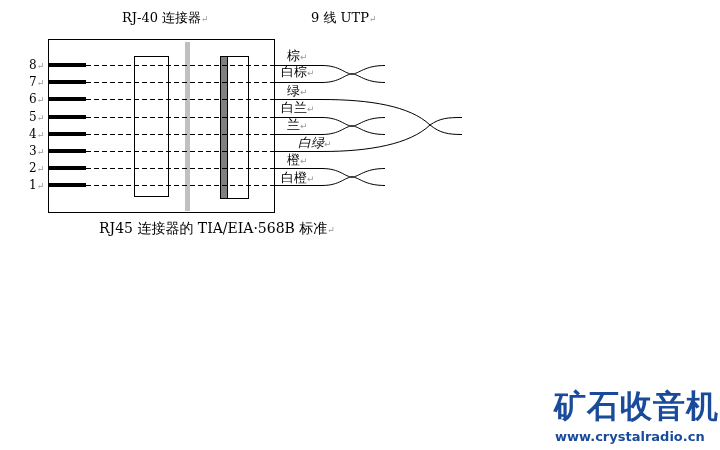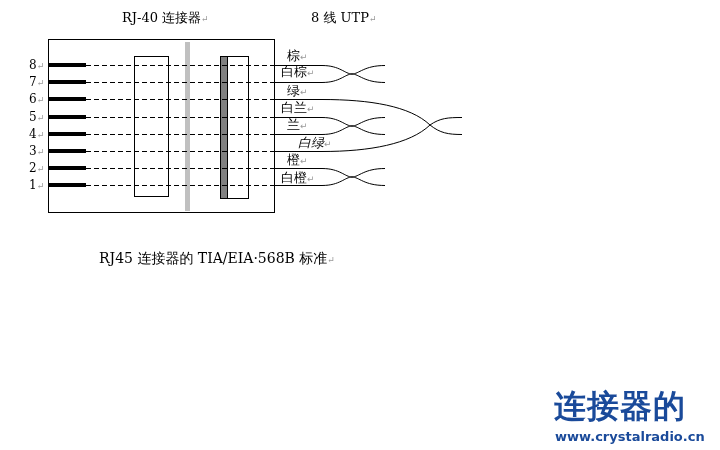--- a/index.html
+++ b/index.html
@@ -75,39 +75,39 @@
 
     <path d="M322,99.5 C370,99.5 410,106 430,125 C440,118 448,117.5 462,117.5"></path>
     <path d="M322,151.5 C370,151.5 410,144 430,125 C440,133 448,134.5 462,134.5"></path>
   </g>
 </svg>
 
 <div class="abs label" style="left:122px; top:11px;">
   <span>RJ-40 连接器</span><span class="para">↵</span>
 </div>
 <div class="abs label" style="left:311px; top:11px;">
-  <span>8 线 UTP</span><span class="para">↵</span>
+  <span>9 线 UTP</span><span class="para">↵</span>
 </div>
 
 <div class="abs pin-num" style="left:29px; top:59px;"><span>8</span><span class="para">↵</span></div>
 <div class="abs pin-num" style="left:29px; top:76px;"><span>7</span><span class="para">↵</span></div>
 <div class="abs pin-num" style="left:29px; top:93px;"><span>6</span><span class="para">↵</span></div>
 <div class="abs pin-num" style="left:29px; top:111px;"><span>5</span><span class="para">↵</span></div>
 <div class="abs pin-num" style="left:29px; top:128px;"><span>4</span><span class="para">↵</span></div>
 <div class="abs pin-num" style="left:29px; top:145px;"><span>3</span><span class="para">↵</span></div>
 <div class="abs pin-num" style="left:29px; top:162px;"><span>2</span><span class="para">↵</span></div>
 <div class="abs pin-num" style="left:29px; top:179px;"><span>1</span><span class="para">↵</span></div>
 
 <div class="abs wire-label" style="left:287px; top:49px;"><span>棕</span><span class="para">↵</span></div>
 <div class="abs wire-label" style="left:281px; top:65px;"><span>白棕</span><span class="para">↵</span></div>
 <div class="abs wire-label" style="left:287px; top:84px;"><span>绿</span><span class="para">↵</span></div>
 <div class="abs wire-label" style="left:281px; top:101px;"><span>白兰</span><span class="para">↵</span></div>
 <div class="abs wire-label" style="left:287px; top:118px;"><span>兰</span><span class="para">↵</span></div>
 <div class="abs wire-label" style="left:298px; top:136px;font-style:italic;"><span>白绿</span><span class="para">↵</span></div>
 <div class="abs wire-label" style="left:287px; top:153px;"><span>橙</span><span class="para">↵</span></div>
 <div class="abs wire-label" style="left:281px; top:171px;"><span>白橙</span><span class="para">↵</span></div>
 
-<div class="abs caption" style="left:99px; top:250px;text-align:center;">
+<div class="abs caption" style="left:99px; top:220px;text-align:center;">
   <span>RJ45 连接器的 TIA/EIA·568B 标准</span><span class="para">↵</span>
 </div>
 
-<div class="abs logo-cn" style="left:554px; top:389px;">连接器的</div>
+<div class="abs logo-cn" style="left:554px; top:389px;">矿石收音机</div>
 <div class="abs logo-url" style="left:555px; top:429px;">www.crystalradio.cn</div>
 
 </body></html>

